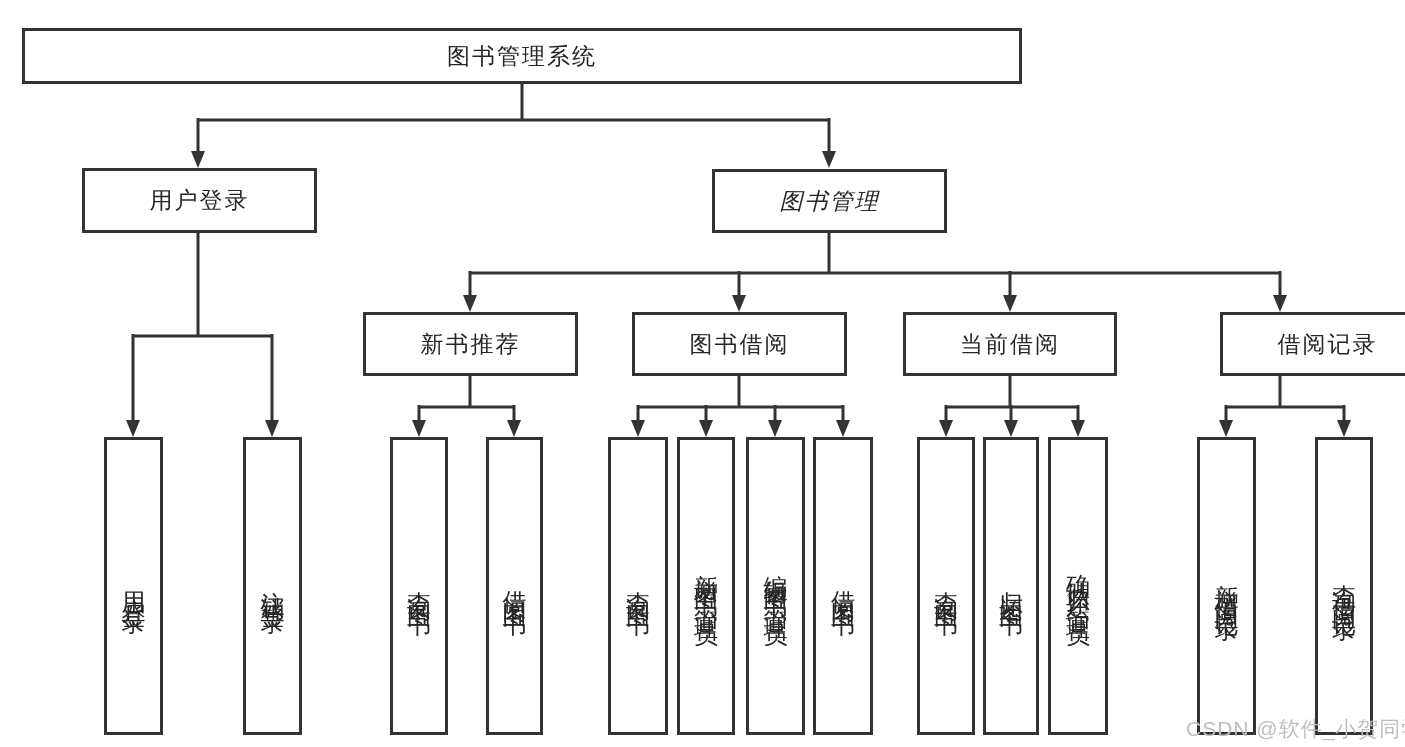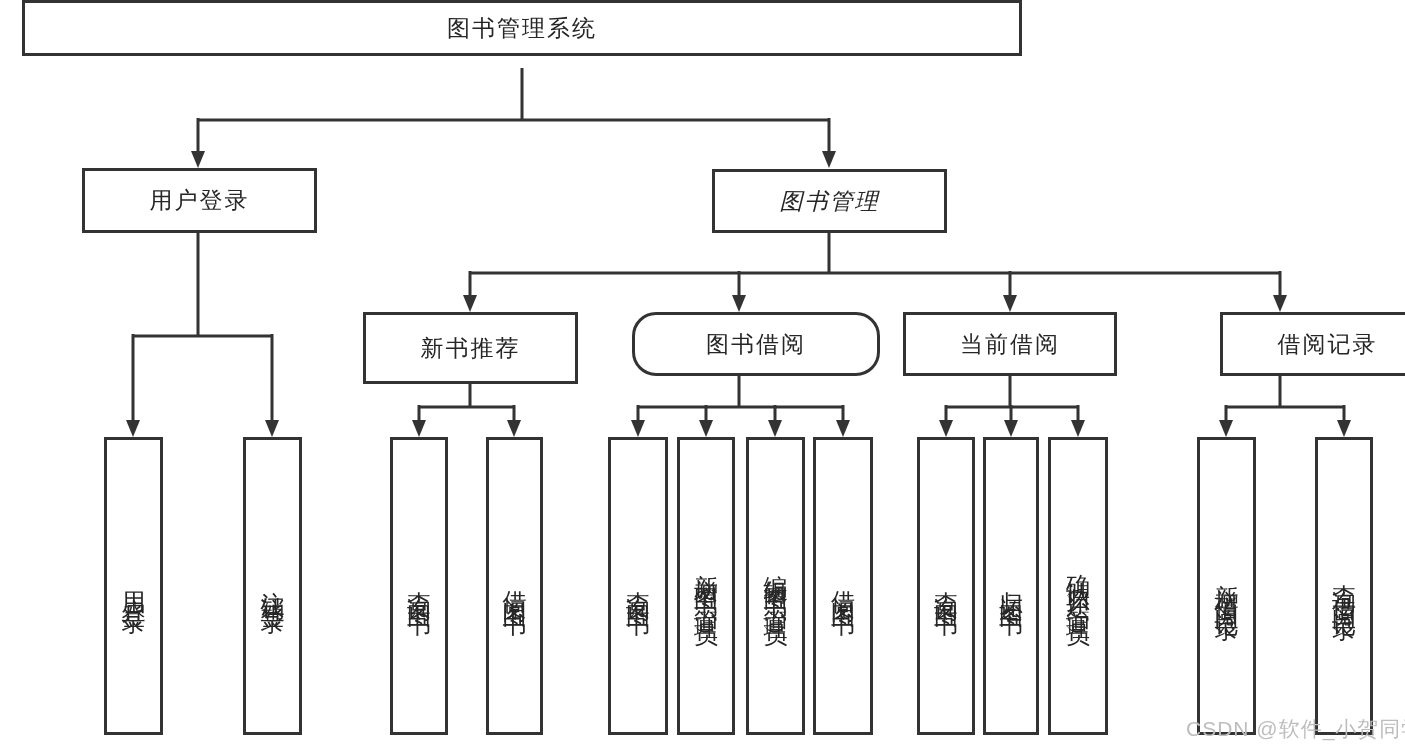--- a/index.html
+++ b/index.html
@@ -22,25 +22,25 @@
     box-sizing: border-box;
     border: 3px solid #333333;
     background: #ffffff;
     display: flex;
     align-items: center;
     justify-content: center;
     z-index: 2;
     color: #262626;
   }
   .node-h { font-size: 23px; letter-spacing: 2px; }
-  .node-root  { left: 22px;  top: 0;  width: 1000px; height: 56px; }
+  .node-root  { left: 22px;  top: 28px;  width: 1000px; height: 56px; }
   .node-lv2-0 { left: 82px;  top: 168px; width: 235px;  height: 65px; }
   .node-lv2-1 { left: 712px; top: 169px; width: 235px;  height: 64px; font-style: italic; }
-  .node-lv3-0 { left: 363px;  top: 312px; width: 215px; height: 72px; }
-  .node-lv3-1 { left: 632px;  top: 312px; width: 248px; height: 64px; border-radius: 24px; }
+  .node-lv3-0 { left: 363px;  top: 312px; width: 215px; height: 64px; }
+  .node-lv3-1 { left: 632px;  top: 312px; width: 215px; height: 64px; }
   .node-lv3-2 { left: 903px;  top: 312px; width: 214px; height: 64px; }
   .node-lv3-3 { left: 1220px; top: 312px; width: 215px; height: 64px; }
   .leaf { top: 437px; height: 298px; }
   .leaf span {
     writing-mode: vertical-rl;
     text-orientation: mixed;
     font-size: 24px;
     letter-spacing: 7px;
     line-height: 1;
     white-space: nowrap;

